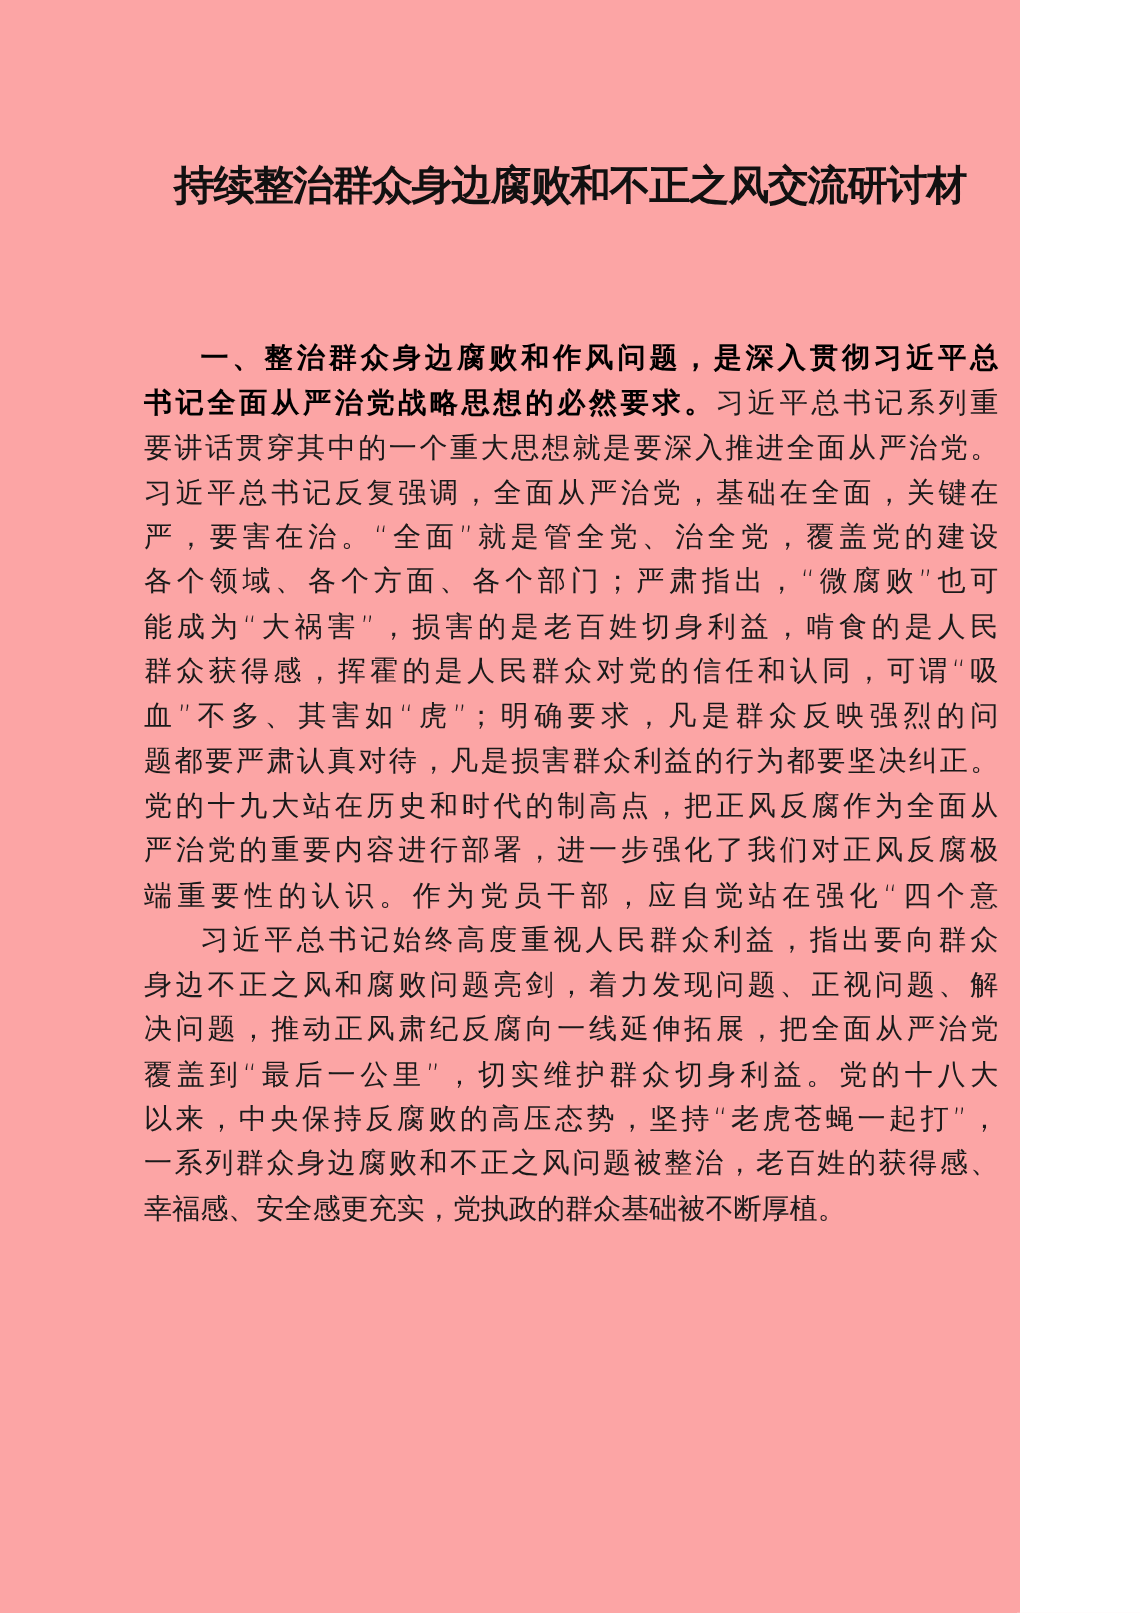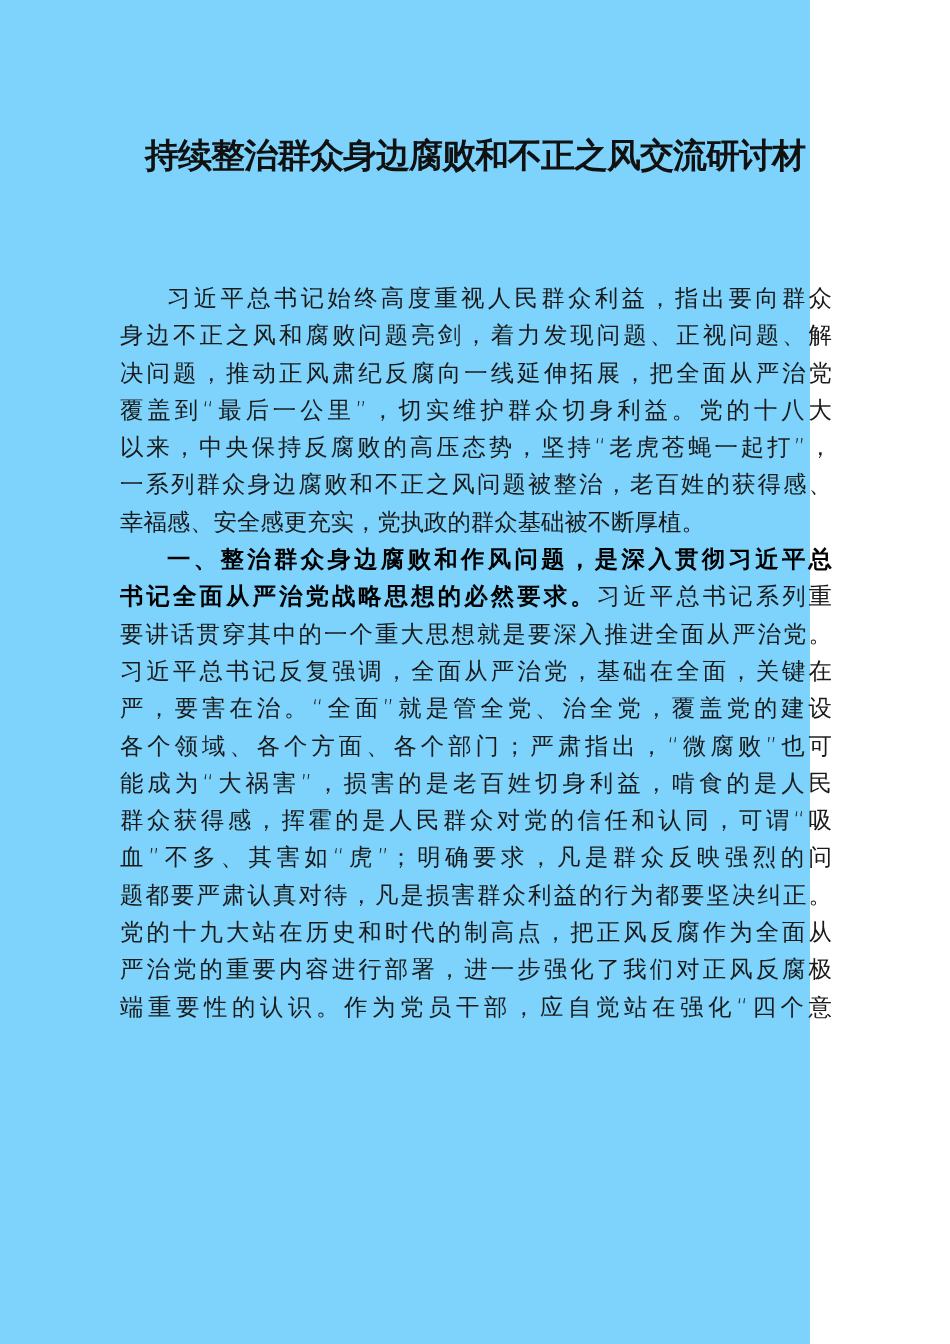--- a/index.html
+++ b/index.html
@@ -1,17 +1,17 @@
 <!DOCTYPE html>
 <html><head>
 <meta charset="utf-8">
 <style>
   html, body { margin: 0; padding: 0; background: #ffffff; }
   body { width: 950px; height: 1344px; position: relative; overflow: hidden; color: #111; }
-  .page { position: absolute; left: 0; top: 0; width: 810px; height: 1344px; background: #7dd3fc; }
+  .page { position: absolute; left: 0; top: 0; width: 810px; height: 1344px; background: #fca5a5; padding-left: 40px; }
   .title {
     position: absolute; left: 100px; width: 750px; top: 136px;
     text-align: center; font-family: "DejaVu Serif", serif; font-weight: bold;
     font-size: 34px; line-height: 38px; letter-spacing: -1px; color: #111;
   }
   .title .line { display: block; white-space: nowrap; }
   .body {
     position: absolute; left: 120px; width: 712px; top: 280px;
     font-family: "DejaVu Sans", sans-serif; font-size: 23.4px; line-height: 37.3px;
     color: #1a1a1a; font-weight: 300;
@@ -24,38 +24,38 @@
 </head>
 <body>
 
 <div class="page">
   <div class="title">
     <span class="line">持续整治群众身边腐败和不正之风交流研讨材</span>
   </div>
 
   <div class="body">
     <div>
-      <span class="ln indent">习近平总书记始终高度重视人民群众利益，指出要向群众</span>
-      <span class="ln">身边不正之风和腐败问题亮剑，着力发现问题、正视问题、解</span>
-      <span class="ln">决问题，推动正风肃纪反腐向一线延伸拓展，把全面从严治党</span>
-      <span class="ln">覆盖到“最后一公里”，切实维护群众切身利益。党的十八大</span>
-      <span class="ln">以来，中央保持反腐败的高压态势，坚持“老虎苍蝇一起打”，</span>
-      <span class="ln">一系列群众身边腐败和不正之风问题被整治，老百姓的获得感、</span>
-      <span class="ln last">幸福感、安全感更充实，党执政的群众基础被不断厚植。</span>
-    </div>
-
-    <div>
       <span class="ln indent bold">一、整治群众身边腐败和作风问题，是深入贯彻习近平总</span>
       <span class="ln"><b class="bold">书记全面从严治党战略思想的必然要求。</b><span>习近平总书记系列重</span></span>
       <span class="ln">要讲话贯穿其中的一个重大思想就是要深入推进全面从严治党。</span>
       <span class="ln">习近平总书记反复强调，全面从严治党，基础在全面，关键在</span>
       <span class="ln">严，要害在治。“全面”就是管全党、治全党，覆盖党的建设</span>
       <span class="ln">各个领域、各个方面、各个部门；严肃指出，“微腐败”也可</span>
       <span class="ln">能成为“大祸害”，损害的是老百姓切身利益，啃食的是人民</span>
       <span class="ln">群众获得感，挥霍的是人民群众对党的信任和认同，可谓“吸</span>
       <span class="ln">血”不多、其害如“虎”；明确要求，凡是群众反映强烈的问</span>
       <span class="ln">题都要严肃认真对待，凡是损害群众利益的行为都要坚决纠正。</span>
       <span class="ln">党的十九大站在历史和时代的制高点，把正风反腐作为全面从</span>
       <span class="ln">严治党的重要内容进行部署，进一步强化了我们对正风反腐极</span>
       <span class="ln">端重要性的认识。作为党员干部，应自觉站在强化“四个意</span>
     </div>
+
+    <div>
+      <span class="ln indent">习近平总书记始终高度重视人民群众利益，指出要向群众</span>
+      <span class="ln">身边不正之风和腐败问题亮剑，着力发现问题、正视问题、解</span>
+      <span class="ln">决问题，推动正风肃纪反腐向一线延伸拓展，把全面从严治党</span>
+      <span class="ln">覆盖到“最后一公里”，切实维护群众切身利益。党的十八大</span>
+      <span class="ln">以来，中央保持反腐败的高压态势，坚持“老虎苍蝇一起打”，</span>
+      <span class="ln">一系列群众身边腐败和不正之风问题被整治，老百姓的获得感、</span>
+      <span class="ln last">幸福感、安全感更充实，党执政的群众基础被不断厚植。</span>
+    </div>
   </div>
 </div>
 
 </body></html>

